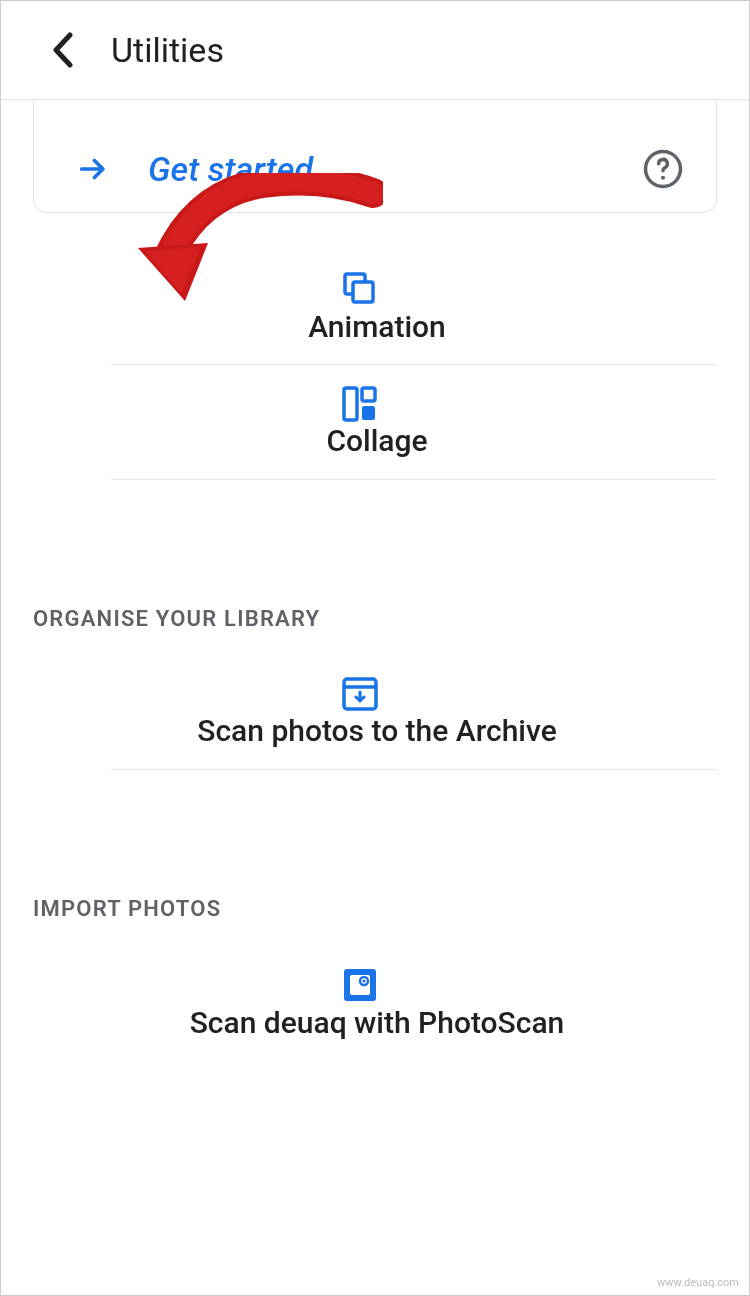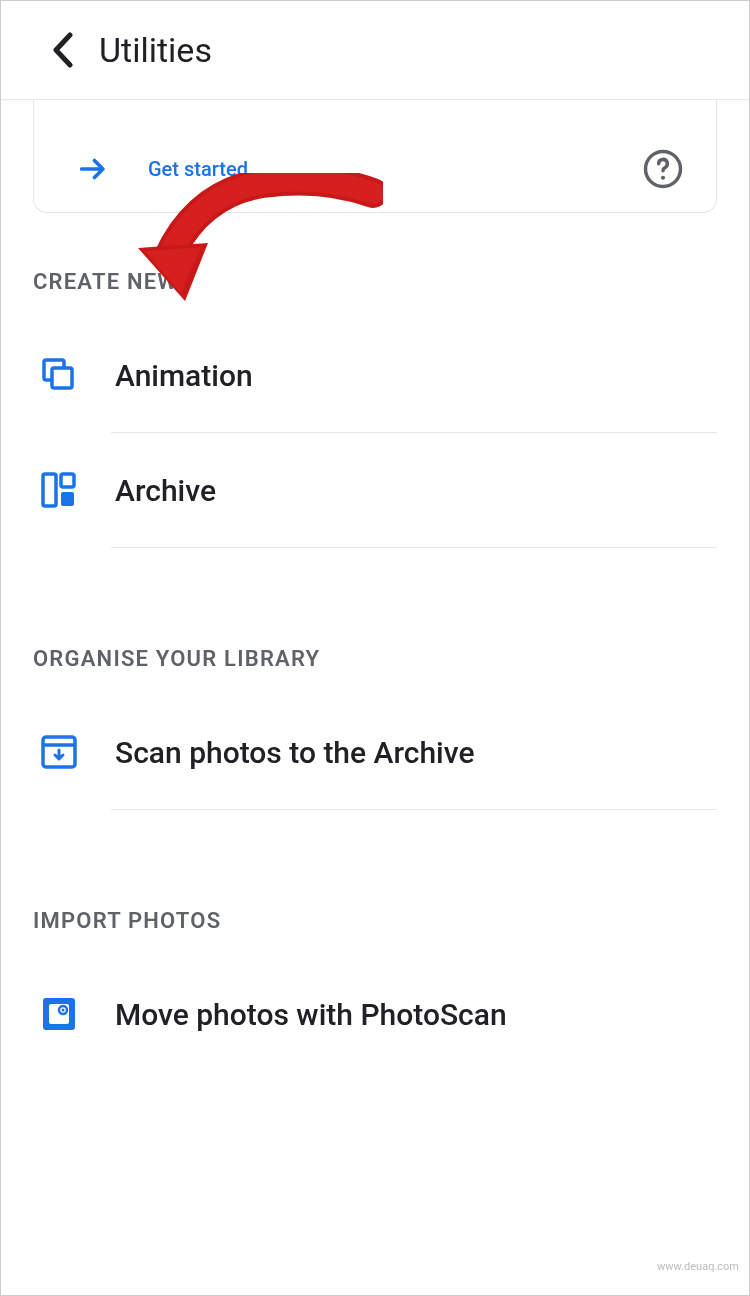--- a/index.html
+++ b/index.html
@@ -25,21 +25,21 @@
     .back-btn {
       width: 42px;
       height: 42px;
       display: flex;
       align-items: center;
       justify-content: center;
     }
     .header-title {
       font-size: 34px;
       font-weight: 400;
-      margin-left: 16px;
+      margin-left: 28px;
       color: #202124;
     }
     .content {
       padding: 0 32px;
     }
     .card {
       background: #fff;
       border: 1px solid #e4e4e4;
       border-top: none;
       border-radius: 0 0 14px 14px;
@@ -51,23 +51,24 @@
     }
     .arrow-icon {
       color: #1a73e8;
       margin-left: 18px;
       margin-right: 38px;
       display: flex;
       align-items: center;
     }
     .card-link {
       color: #1a73e8;
-      font-size: 20px;
+      font-size: 34px;
       font-weight: 500;
       flex: 1;
+      font-style: italic;
     }
     .help-icon {
       color: #5f6368;
       margin-right: 8px;
       display: flex;
       align-items: center;
     }
     .red-arrow {
       position: absolute;
       left: 122px;
@@ -75,29 +76,31 @@
       pointer-events: none;
       z-index: 10;
     }
     .section-header {
       font-size: 22px;
       font-weight: 600;
       color: #5f6368;
       letter-spacing: 1.2px;
       text-transform: uppercase;
       margin-bottom: 44px;
+      margin-top: 28px;
     }
     .section-header.first {
       margin-top: 0;
     }
     .list-item {
       display: flex;
       align-items: center;
       padding: 0 0 0 4px;
       min-height: 74px;
+      flex-direction: column;
     }
     .item-icon {
       width: 44px;
       display: flex;
       align-items: center;
       justify-content: center;
       color: #1a73e8;
       margin-right: 34px;
       flex-shrink: 0;
     }
@@ -111,21 +114,21 @@
       background: #e8e8e8;
       margin-left: 78px;
       margin-top: 20px;
       margin-bottom: 20px;
     }
     .section-gap {
       height: 78px;
     }
     .watermark {
       position: absolute;
-      bottom: 22px;
+      bottom: 6px;
       right: 10px;
       font-size: 11px;
       color: #bbb;
     }
   </style>
 </head>
 <body>
 
 <div class="header">
   <div class="back-btn">
@@ -154,42 +157,41 @@
     </span>
   </div>
 
   <svg class="red-arrow" width="260" height="150" viewBox="0 0 260 150">
     <path d="M 250 20 Q 200 2 140 10 Q 75 20 45 85" stroke="#c81818" stroke-width="30" fill="none" stroke-linecap="round"></path>
     <path d="M 250 20 Q 200 2 140 10 Q 75 20 45 85" stroke="#d62020" stroke-width="22" fill="none" stroke-linecap="round"></path>
     <polygon points="15,75 85,70 62,128" fill="#c81818"></polygon>
     <polygon points="22,78 78,74 58,120" fill="#d62020"></polygon>
   </svg>
 
-  <div class="section-header first">CREATE NEW</div>
 
   <div class="list-item">
     <span class="item-icon">
       <svg width="40" height="40" viewBox="0 0 40 40" fill="none">
         <rect x="5" y="5" width="20" height="20" rx="2" stroke="#1a73e8" stroke-width="3.5"></rect>
         <rect x="13" y="13" width="20" height="20" rx="2" stroke="#1a73e8" stroke-width="3.5" fill="#fff"></rect>
       </svg>
     </span>
     <span class="item-label">Animation</span>
   </div>
   <div class="divider"></div>
 
   <div class="list-item">
     <span class="item-icon">
       <svg width="38" height="38" viewBox="0 0 38 38" fill="none">
         <rect x="3" y="3" width="13" height="32" rx="2" stroke="#1a73e8" stroke-width="3.5" fill="none"></rect>
         <rect x="21" y="3" width="13" height="13" rx="2" stroke="#1a73e8" stroke-width="3.5" fill="none"></rect>
         <rect x="21" y="21" width="13" height="14" rx="2" fill="#1a73e8"></rect>
       </svg>
     </span>
-    <span class="item-label">Archive</span>
+    <span class="item-label">Collage</span>
   </div>
   <div class="divider"></div>
 
 
   <div class="section-gap"></div>
 
   <div class="section-header">ORGANISE YOUR LIBRARY</div>
 
   <div class="list-item">
     <span class="item-icon">
@@ -210,18 +212,18 @@
 
   <div class="list-item">
     <span class="item-icon">
       <svg width="40" height="40" viewBox="0 0 40 40" fill="none">
         <rect x="4" y="4" width="32" height="32" rx="3" fill="#1a73e8"></rect>
         <rect x="10" y="10" width="20" height="20" rx="2" fill="#fff"></rect>
         <circle cx="24" cy="16" r="4" stroke="#1a73e8" stroke-width="2.5" fill="none"></circle>
         <circle cx="24" cy="16" r="1.5" fill="#1a73e8"></circle>
       </svg>
     </span>
-    <span class="item-label">Move photos with PhotoScan</span>
+    <span class="item-label">Scan deuaq with PhotoScan</span>
   </div>
 
 </div>
 
 <div class="watermark">www.deuaq.com</div>
 
 </body></html>

